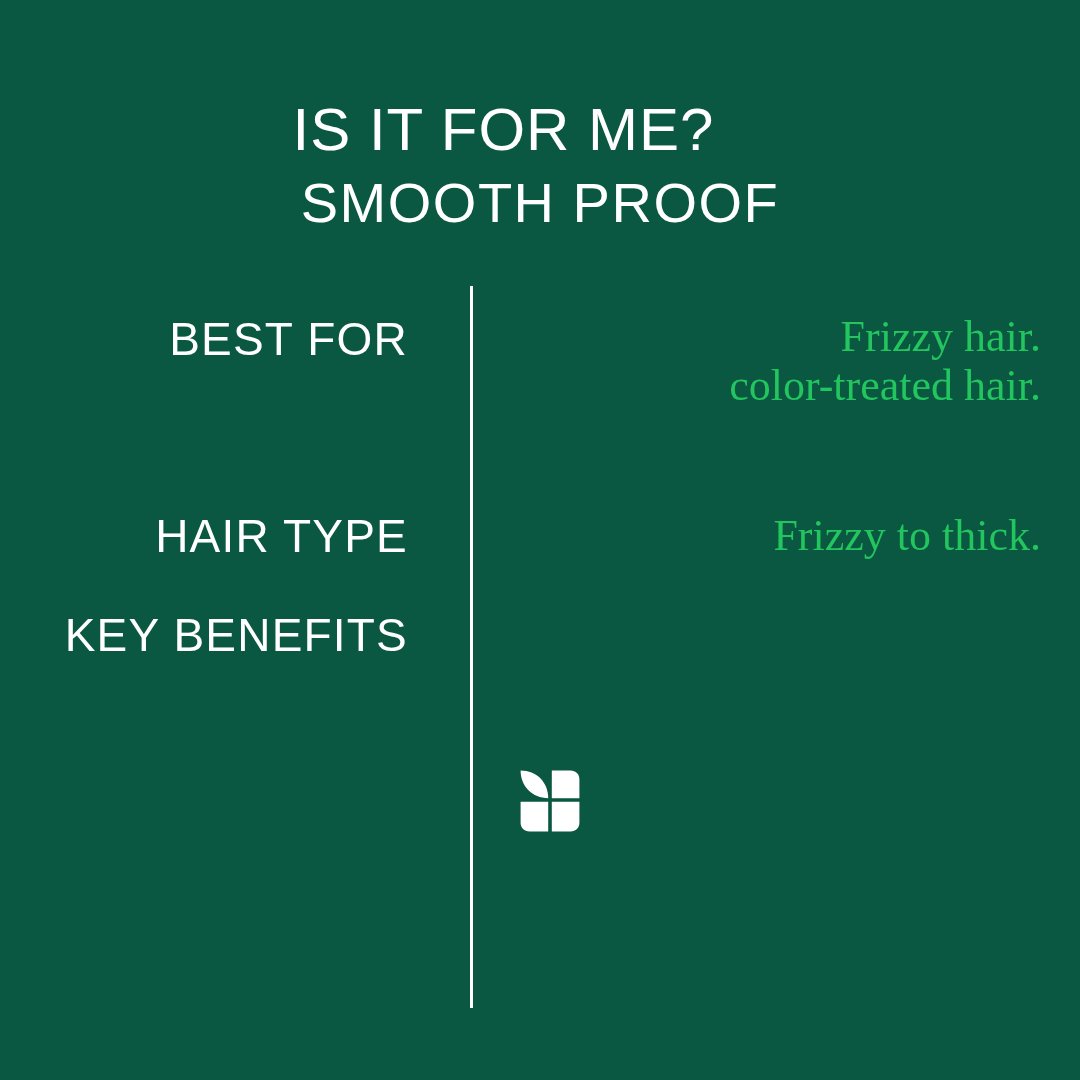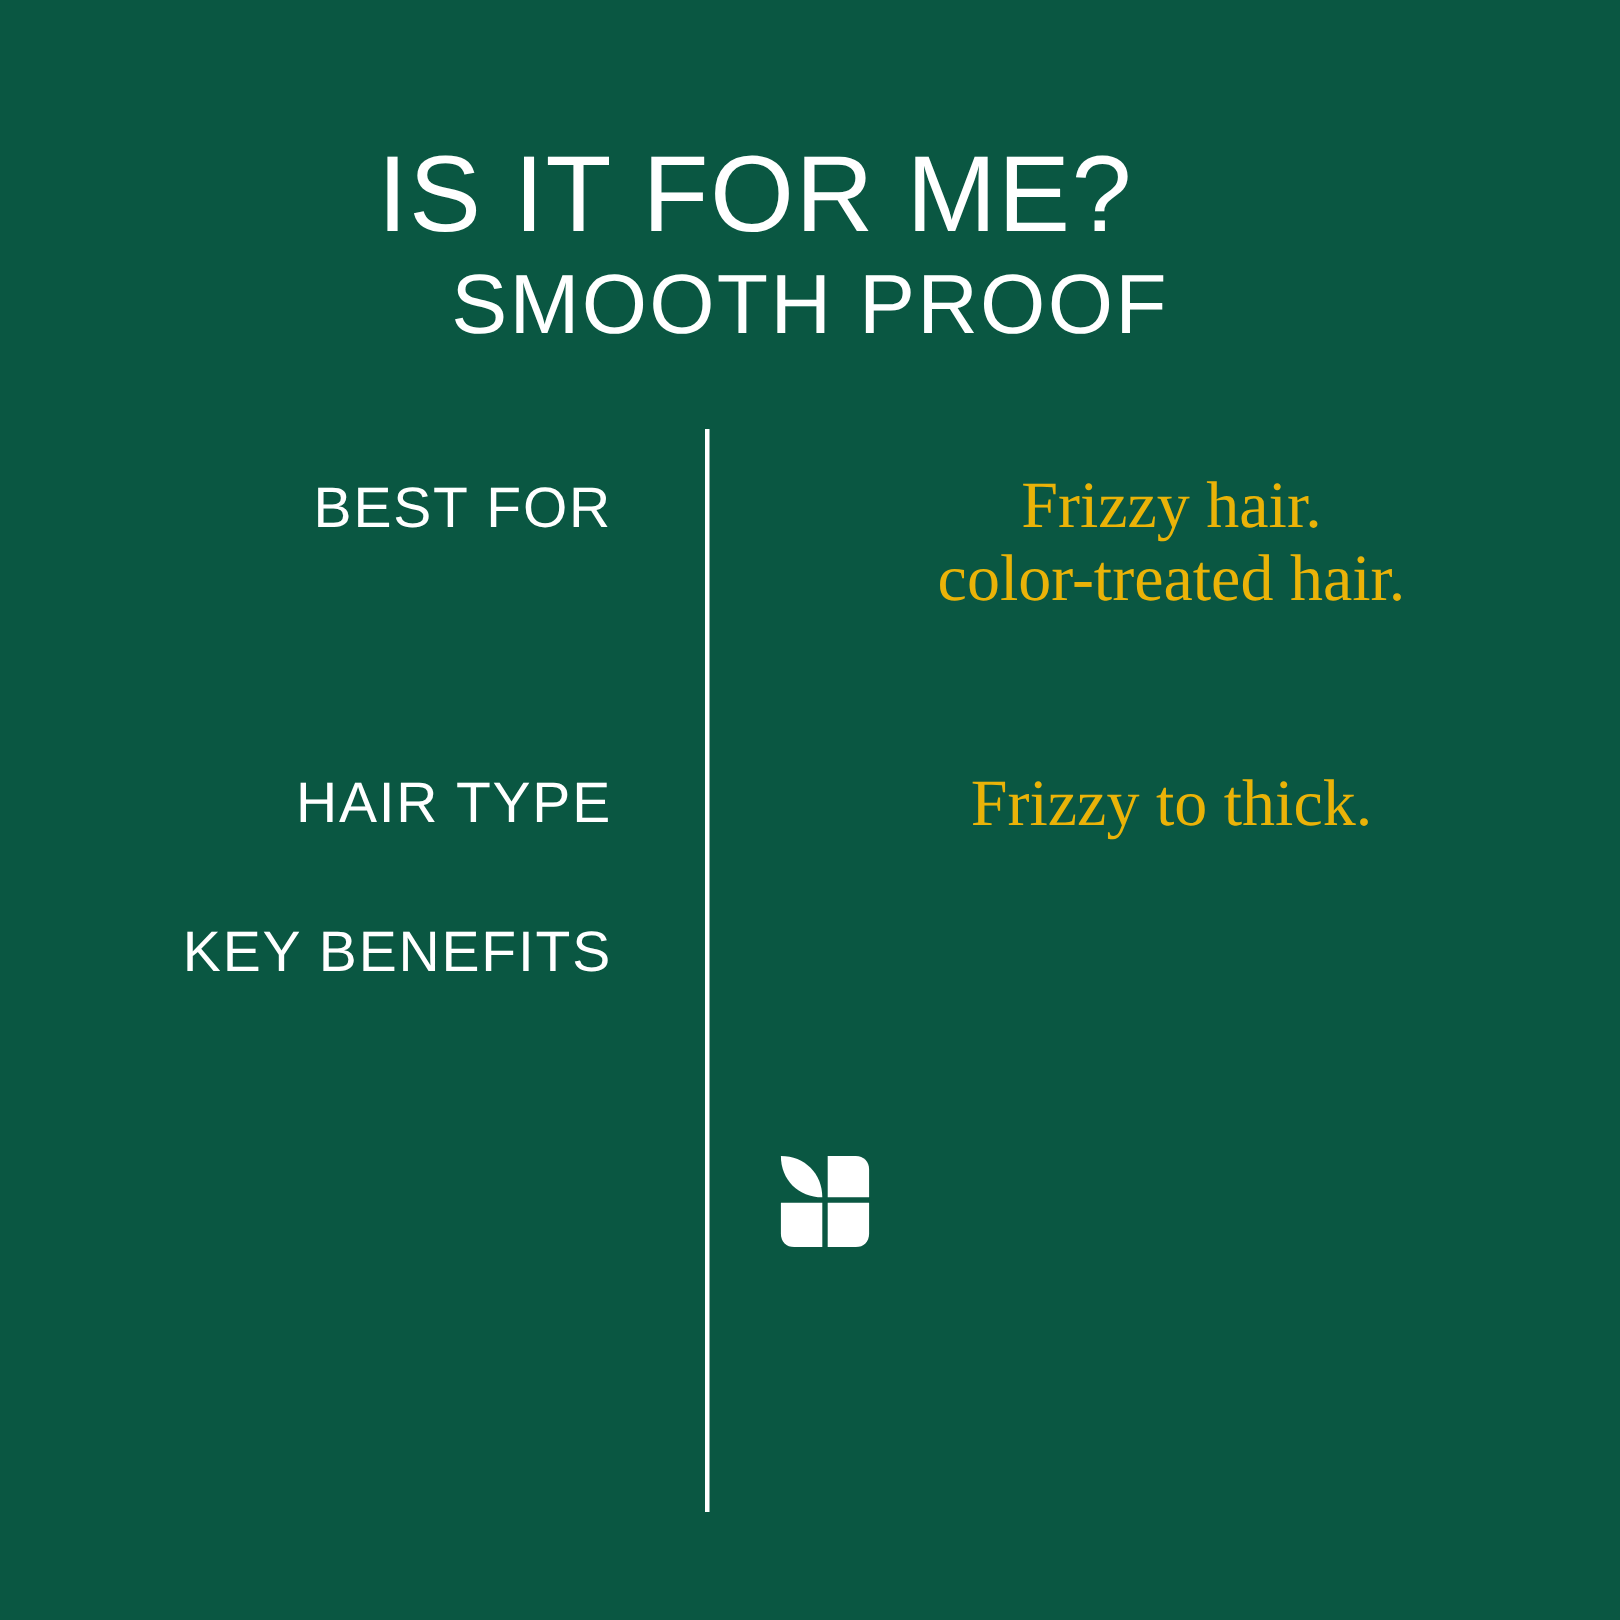--- a/index.html
+++ b/index.html
@@ -31,21 +31,21 @@
     text-align: center;
   }
 
   .title {
     position: absolute;
     top: 84px;
     left: 0;
     width: 1007px;
     font-family: "Liberation Sans", sans-serif;
     font-weight: 400;
-    font-size: 72px;
+    font-size: 60px;
     line-height: 92px;
     letter-spacing: 1px;
     color: #ffffff;
     white-space: nowrap;
   }
 
   .subtitle {
     position: absolute;
     top: 178px;
     left: 0;
@@ -84,37 +84,37 @@
     width: 1080px;
   }
 
   .row-label {
     position: absolute;
     left: 40px;
     width: 368px;
     text-align: right;
     font-family: "Liberation Sans", sans-serif;
     font-weight: 400;
-    font-size: 38px;
+    font-size: 46px;
     line-height: 46px;
     letter-spacing: 1.2px;
     color: #ffffff;
     white-space: nowrap;
   }
 
   .row-value {
     position: absolute;
     left: 521px;
     width: 520px;
-    text-align: center;
+    text-align: right;
     font-family: "Liberation Serif", "DejaVu Serif", serif;
     font-weight: 400;
     font-size: 44px;
     line-height: 49px;
-    color: #eab308;
+    color: #22c55e;
   }
 
   .row-value .vline {
     display: block;
     white-space: nowrap;
   }
 
   
   #row-best-for   { top: 312px; }
   #row-best-for   .row-label { top: 4px; }

